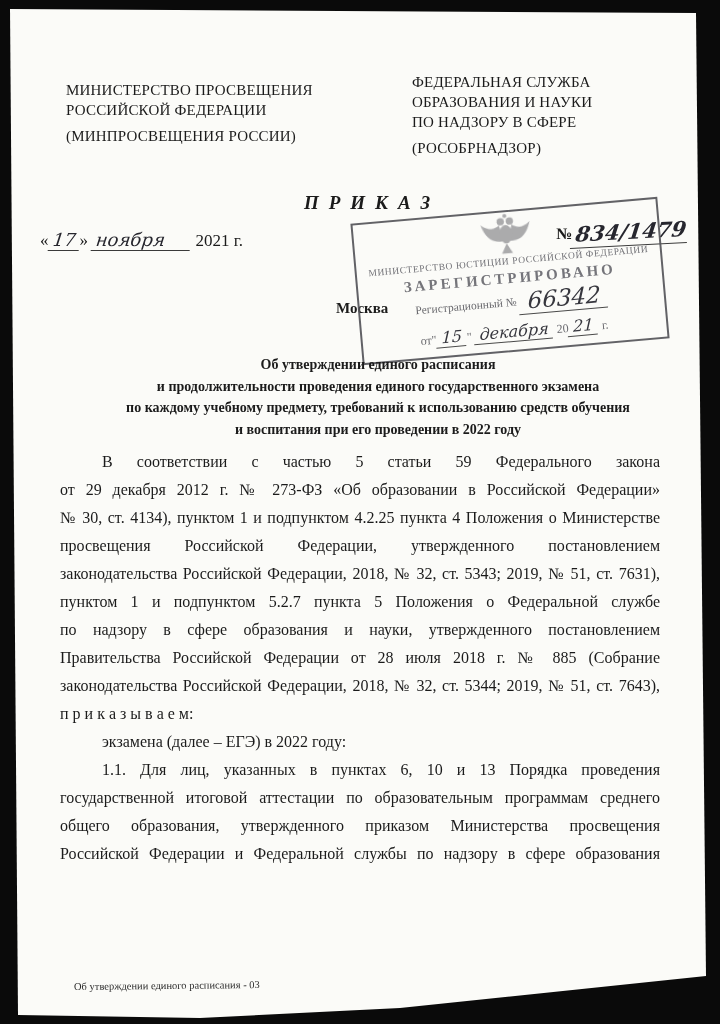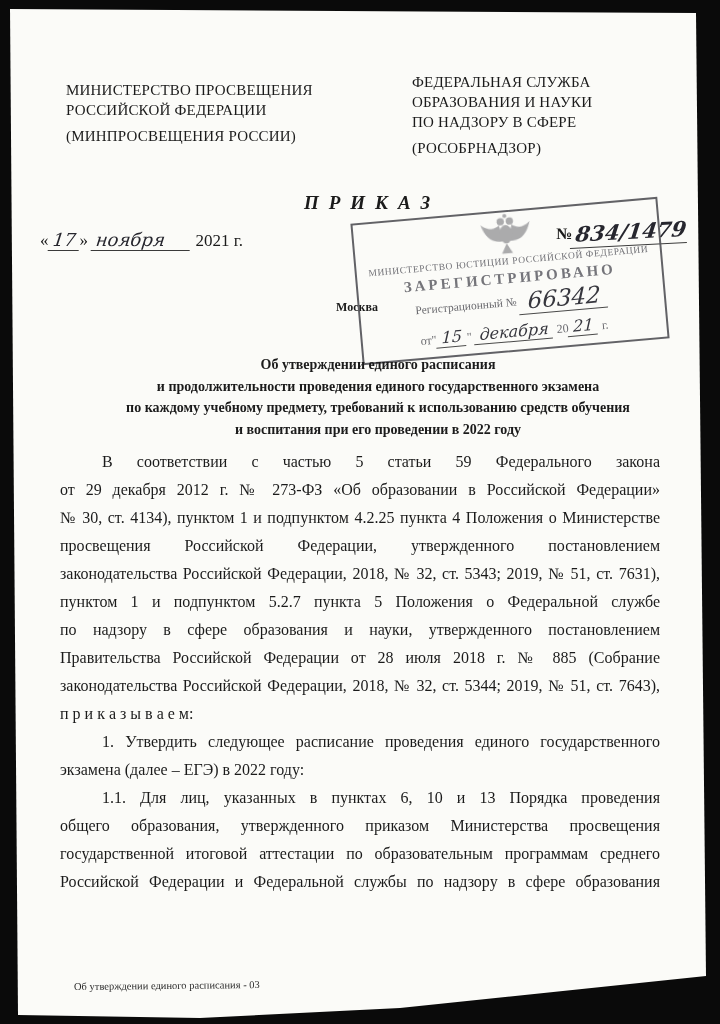--- a/index.html
+++ b/index.html
@@ -25,21 +25,21 @@
   .prikaz{ left:262px; top:192px; width:220px; text-align:center;
     font-weight:bold; font-size:19px; letter-spacing:10px;font-style:italic; }
   .dateline{ left:40px; top:229px; font-size:17px; white-space:nowrap;}
   .numline{ left:556px; top:219px; font-size:16px; font-weight:bold; white-space:nowrap;}
   .hw{ font-family:"DejaVu Serif", serif; font-style:italic; color:var(--hw);
     display:inline-block; transform:skewX(-7deg);}
   .uline{ border-bottom:1.2px solid #3a3a3a; }
   .dateline .hw{ font-size:18px; padding:0 4px;}
   .dateline .month{ padding-right:26px;}
   .numline .hw{ font-size:21px; padding:0 2px 1px 4px; transform:skewX(-10deg) rotate(-3deg);}
-  .city{ left:336px; top:300px; font-size:12px; font-weight:bold;}
+  .city{ left:336px; top:300px; font-size:15px; font-weight:bold;}
   
   .stamp{ left:356px; top:210px; width:304px; height:138px;
     border:2px solid #55555a; transform:rotate(-5deg); color:var(--stamp);
     opacity:.92;}
   .stamp > div{ position:absolute; left:0; width:100%; text-align:center;}
   .stamp-eagle{ top:1px; }
   .stamp-eagle svg{ filter:blur(.4px); opacity:.8;}
   .stamp-auth{ top:44px; font-size:9.5px; letter-spacing:.6px; color:#66666c;}
   .stamp-reg{ top:58px; font-size:15px; letter-spacing:3px; color:#6a6a70; font-weight:bold;}
   .stamp-regline{ top:84px; font-size:11.5px; color:#5b5b61;}
@@ -134,26 +134,25 @@
         <div class="tline just">№ 30, ст. 4134), пунктом 1 и подпунктом 4.2.25 пункта 4 Положения о Министерстве</div>
         <div class="tline just">просвещения Российской Федерации, утвержденного постановлением</div>
         <div class="tline just">законодательства Российской Федерации, 2018, № 32, ст. 5343; 2019, № 51, ст. 7631),</div>
         <div class="tline just">пунктом 1 и подпунктом 5.2.7 пункта 5 Положения о Федеральной службе</div>
         <div class="tline just">по надзору в сфере образования и науки, утвержденного постановлением</div>
         <div class="tline just">Правительства Российской Федерации от 28 июля 2018 г. № 885 (Собрание</div>
         <div class="tline just">законодательства Российской Федерации, 2018, № 32, ст. 5344; 2019, № 51, ст. 7643),</div>
         <div class="tline">п р и к а з ы в а е м:</div>
       </div>
     <div class="para">
-        <div class="tline just">1. Утвердить следующее расписание проведения единого государственного</div>
         <div class="tline">экзамена (далее – ЕГЭ) в 2022 году:</div>
       </div>
     <div class="para">
         <div class="tline just">1.1. Для лиц, указанных в пунктах 6, 10 и 13 Порядка проведения</div>
+        <div class="tline just">государственной итоговой аттестации по образовательным программам среднего</div>
         <div class="tline just">общего образования, утвержденного приказом Министерства просвещения</div>
-        <div class="tline just">государственной итоговой аттестации по образовательным программам среднего</div>
         <div class="tline just">Российской Федерации и Федеральной службы по надзору в сфере образования</div>
       </div>
   </div>
 
   <div class="abs footer">Об утверждении единого расписания - 03</div>
 
 </div>
 
 </body></html>

